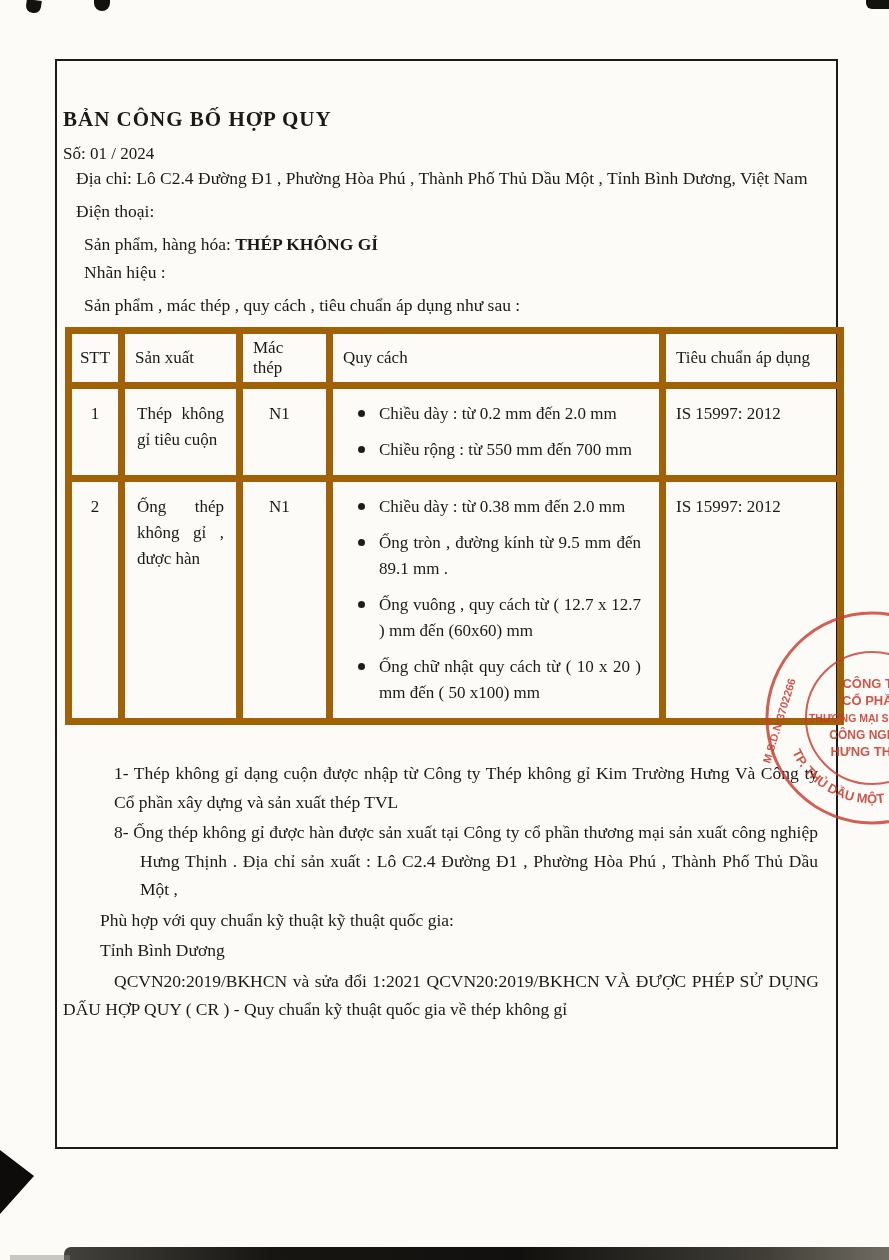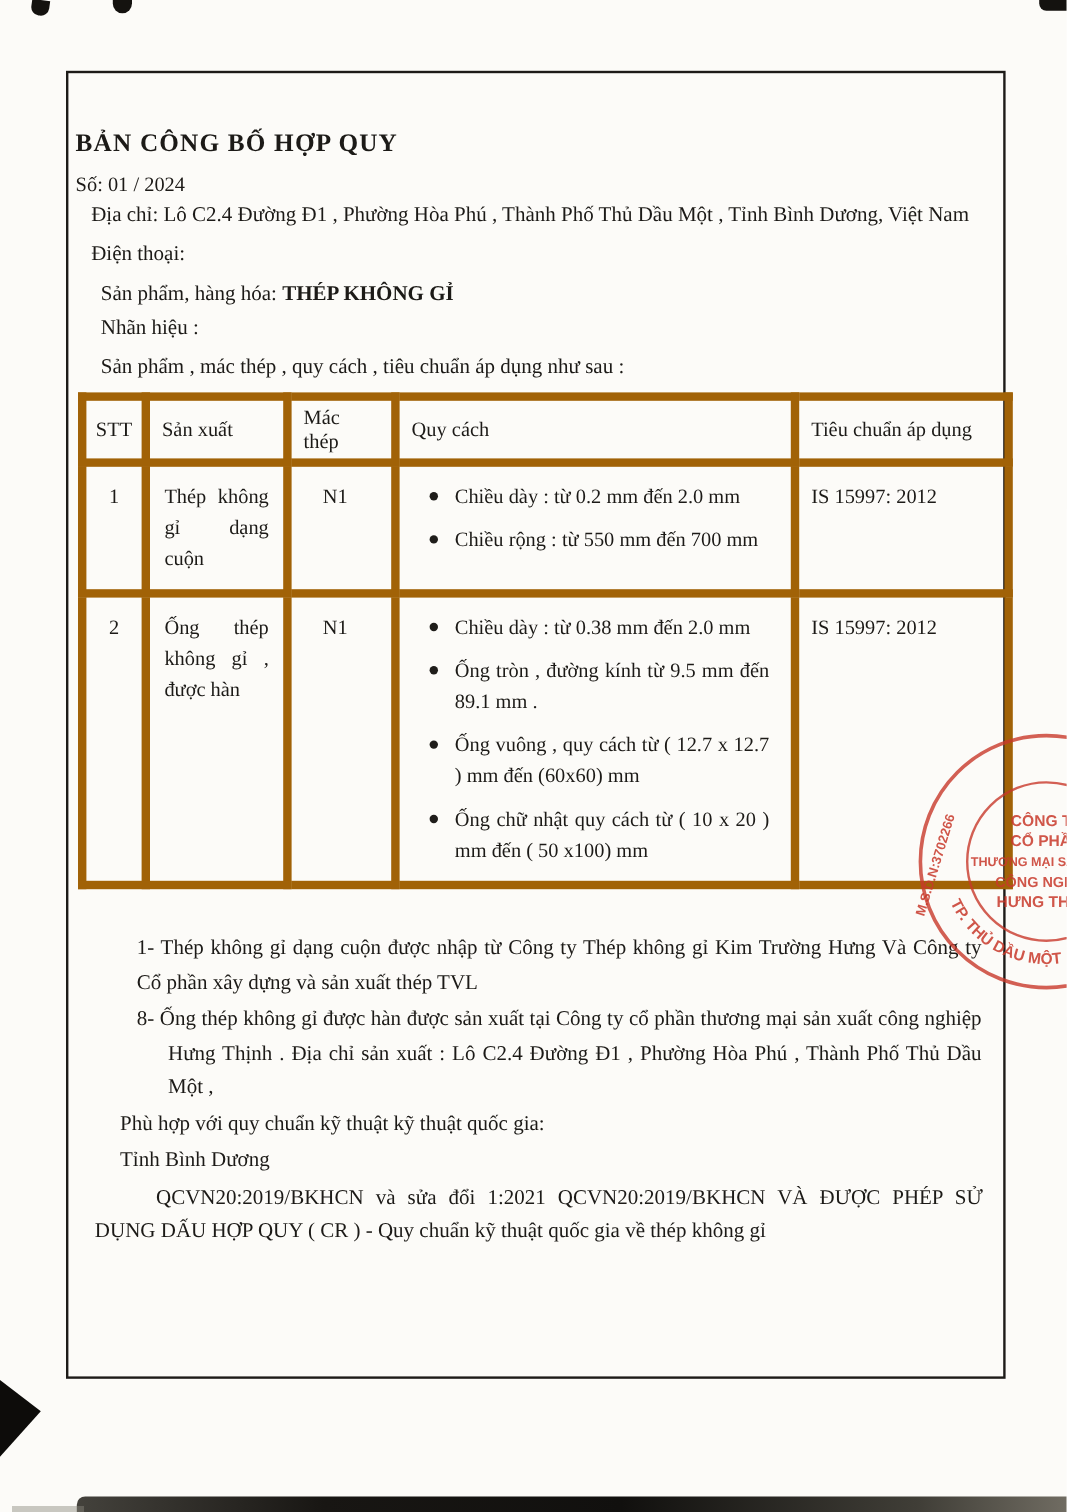--- a/index.html
+++ b/index.html
@@ -99,21 +99,21 @@
     width: 7px; height: 7px; border-radius: 50%; background: #1f1d1a;
   }
 
   
   .notes { margin-top: 34px; }
   .note { font-size: 17.5px; line-height: 28.5px; margin-bottom: 2px; text-align: justify; }
   .note1 { margin-left: 51px; margin-right: 16px; }
   .note2 { margin-left: 51px; margin-right: 16px; padding-left: 26px; text-indent: -26px; }
   .province { margin-left: 37px; text-align: left; }
   .conformity { margin-left: 37px; text-align: left; }
-  .standard { margin-left: 16px; margin-right: 15px; text-indent: 51px; text-align: justify; }
+  .standard { margin-left: 0; margin-right: 15px; text-indent: 51px; text-align: justify; }
 
   
   .stamp {
     position: absolute;
     left: 760px; top: 606px;
     z-index: 5;
     pointer-events: none;
   }
 </style>
 </head>
@@ -153,21 +153,21 @@
           <th class="c-stt">STT</th>
           <th>Sản xuất</th>
           <th>Mác thép</th>
           <th>Quy cách</th>
           <th>Tiêu chuẩn áp dụng</th>
         </tr>
       </thead>
       <tbody>
         <tr>
           <td class="c-stt">1</td>
-          <td class="c-sp">Thép không gỉ dạng cuộn</td>
+          <td class="c-sp">Thép không gỉ tiêu cuộn</td>
           <td class="c-mt">N1</td>
           <td class="c-qc">
             <ul class="specs">
               <li>Chiều dày : từ 0.2 mm đến 2.0 mm</li>
               <li>Chiều rộng : từ 550 mm đến 700 mm</li>
             </ul>
           </td>
           <td class="c-tc">IS 15997: 2012</td>
         </tr>
         <tr>

